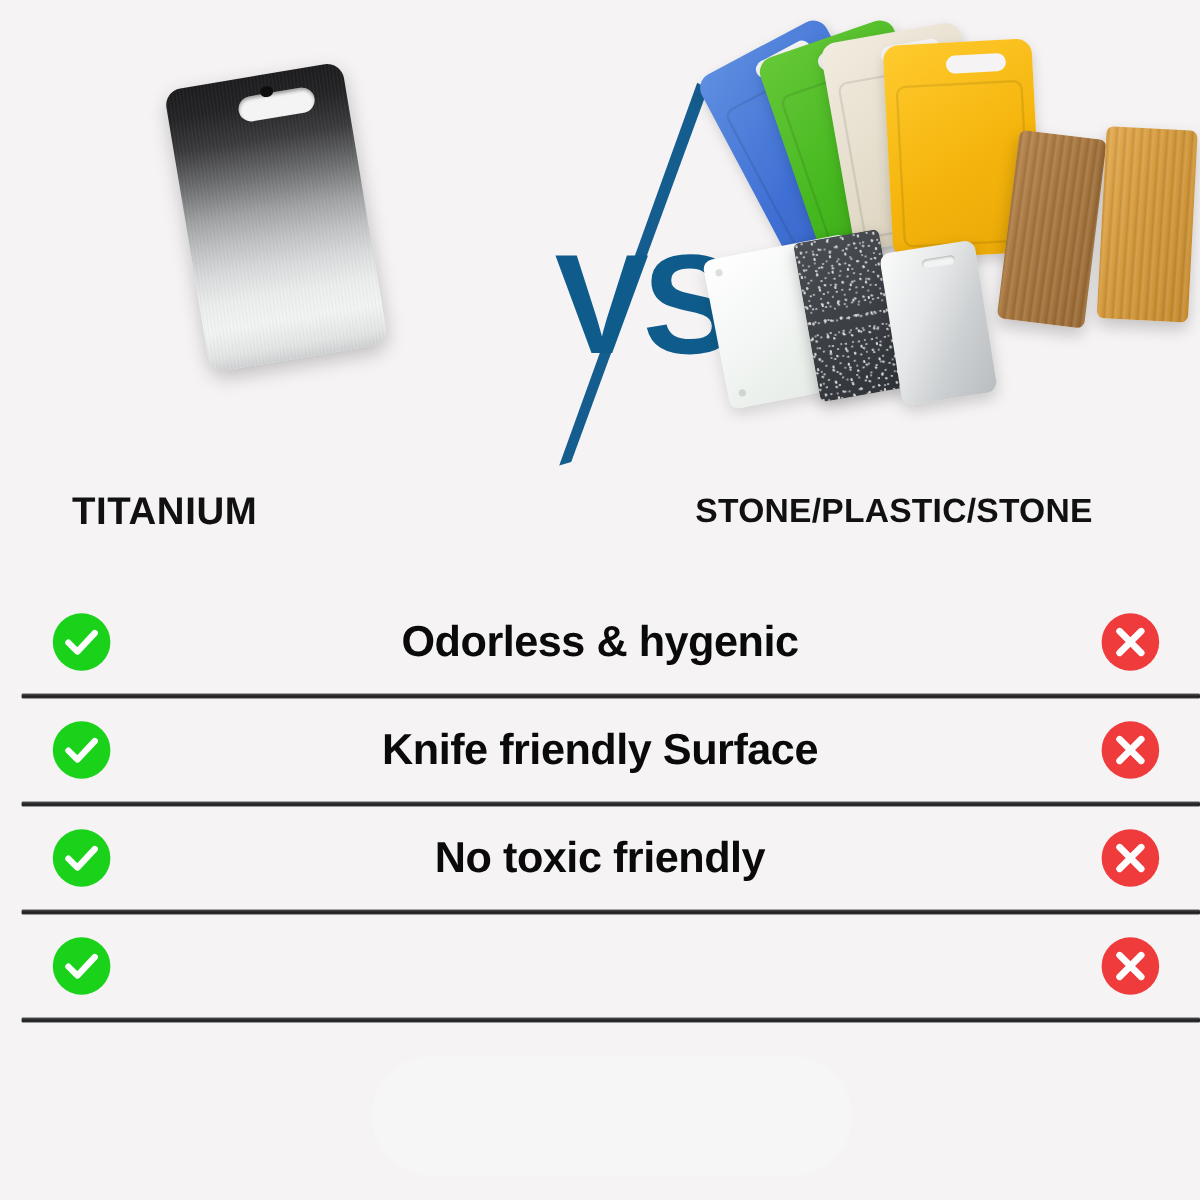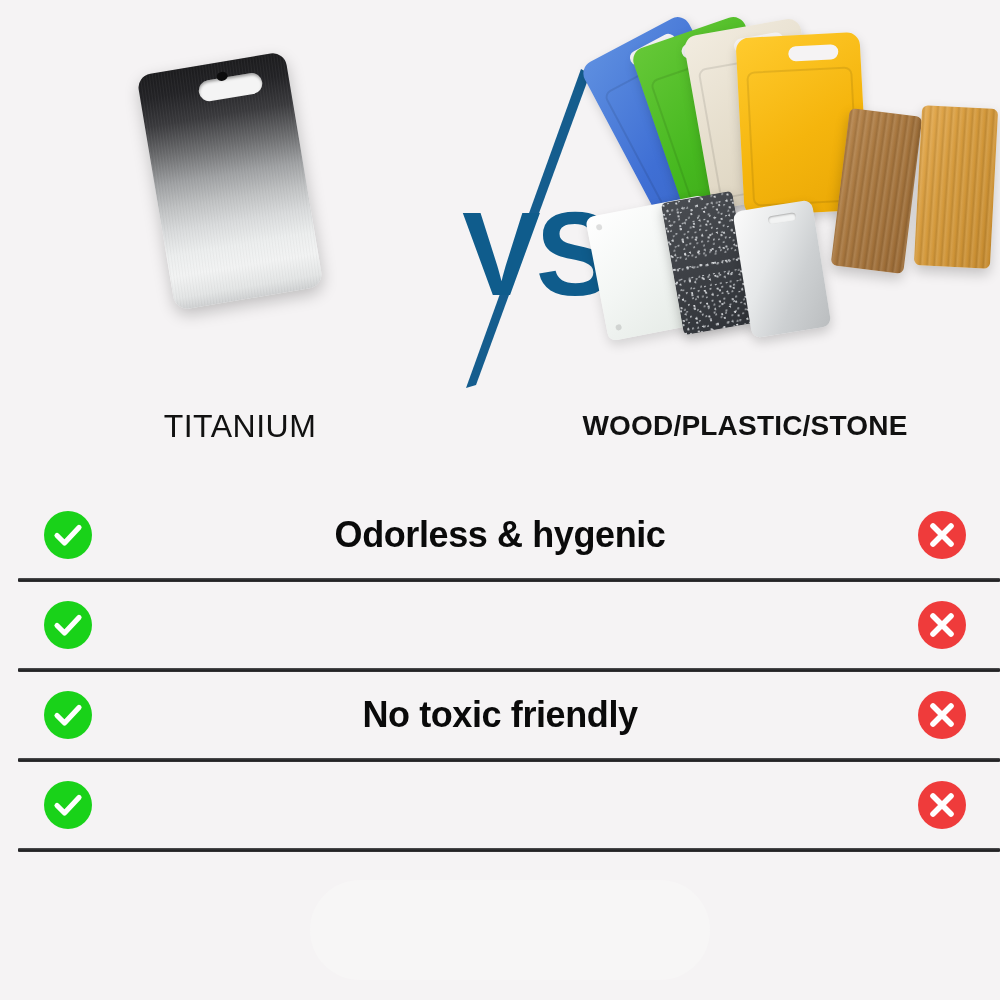--- a/index.html
+++ b/index.html
@@ -225,23 +225,23 @@
     background: #f2f3f3;
     box-shadow: inset 0 1px 2px rgba(0,0,0,.3);
   }
 
   
   #label-titanium {
     position: absolute;
     left: 60px;
     top: 408px;
     width: 360px;
-    text-align: center;
+    text-align: left;
     font-size: 32px;
-    font-weight: 400;
+    font-weight: 700;
     color: #111;
     letter-spacing: .5px;
   }
   #label-others {
     position: absolute;
     left: 525px;
     top: 410px;
     width: 440px;
     text-align: center;
     font-size: 28px;
@@ -363,21 +363,21 @@
     <span class="dot d2"></span>
     <span class="dot d3"></span>
     <span class="dot d4"></span>
   </div>
   <div id="gboard-granite"></div>
   <div id="gboard-marble">
     <div class="mslot"></div>
   </div>
 
   <div id="label-titanium">TITANIUM</div>
-  <div id="label-others">WOOD/PLASTIC/STONE</div>
+  <div id="label-others">STONE/PLASTIC/STONE</div>
 </div>
 
 <div id="table">
 
   <div class="row">
     <span class="cell-check">
       <span class="icon-circle ok">
         <svg viewBox="0 0 48 48">
             <path d="M13 24.5 L20.5 32 L35 16.5" fill="none" stroke="#ffffff" stroke-width="5.2" stroke-linecap="round" stroke-linejoin="round"></path>
           </svg>
@@ -395,20 +395,21 @@
   <div class="divider"></div>
 
   <div class="row">
     <span class="cell-check">
       <span class="icon-circle ok">
         <svg viewBox="0 0 48 48">
             <path d="M13 24.5 L20.5 32 L35 16.5" fill="none" stroke="#ffffff" stroke-width="5.2" stroke-linecap="round" stroke-linejoin="round"></path>
           </svg>
       </span>
     </span>
+    <span class="feature">Knife friendly Surface</span>
     <span class="cell-cross">
       <span class="icon-circle no">
         <svg viewBox="0 0 48 48">
             <path d="M15 15 L33 33 M33 15 L15 33" fill="none" stroke="#ffffff" stroke-width="5.6" stroke-linecap="round"></path>
           </svg>
       </span>
     </span>
   </div>
   <div class="divider"></div>
 

